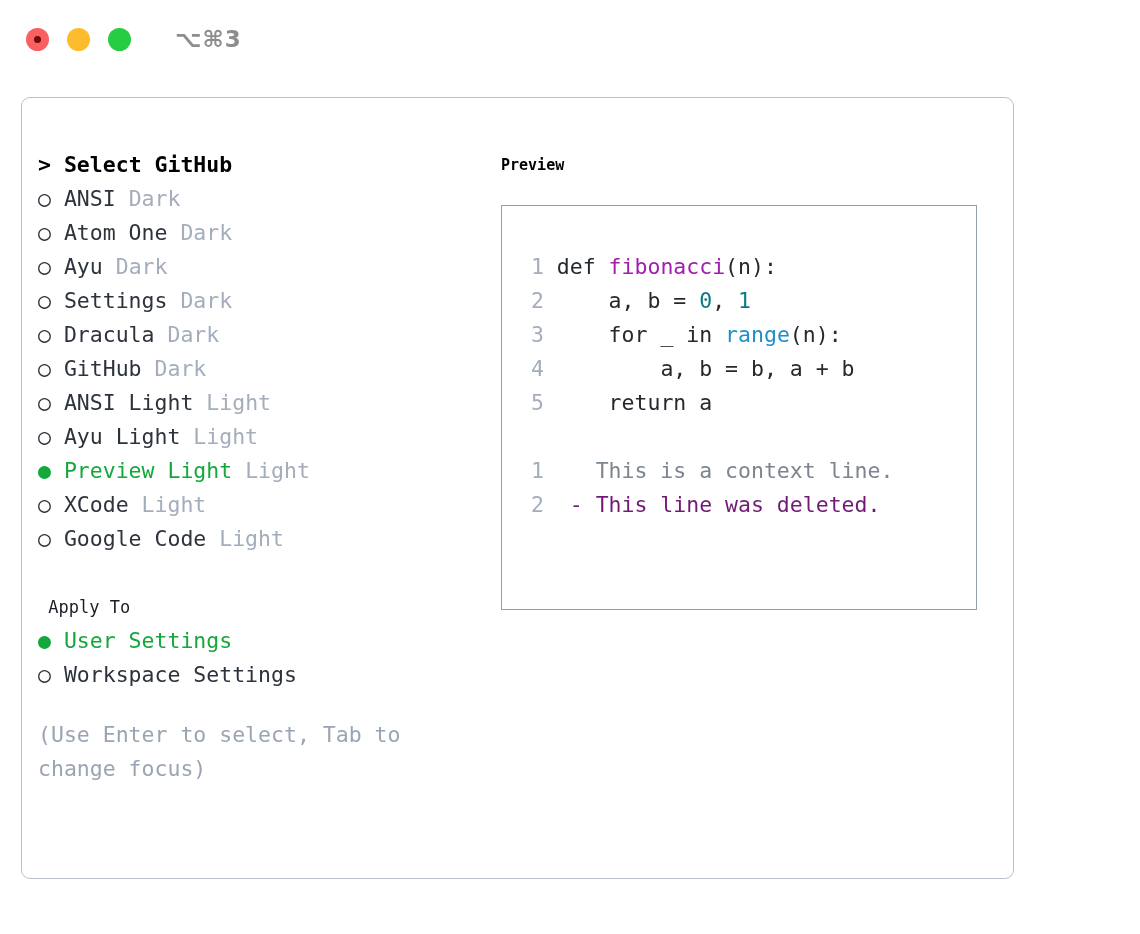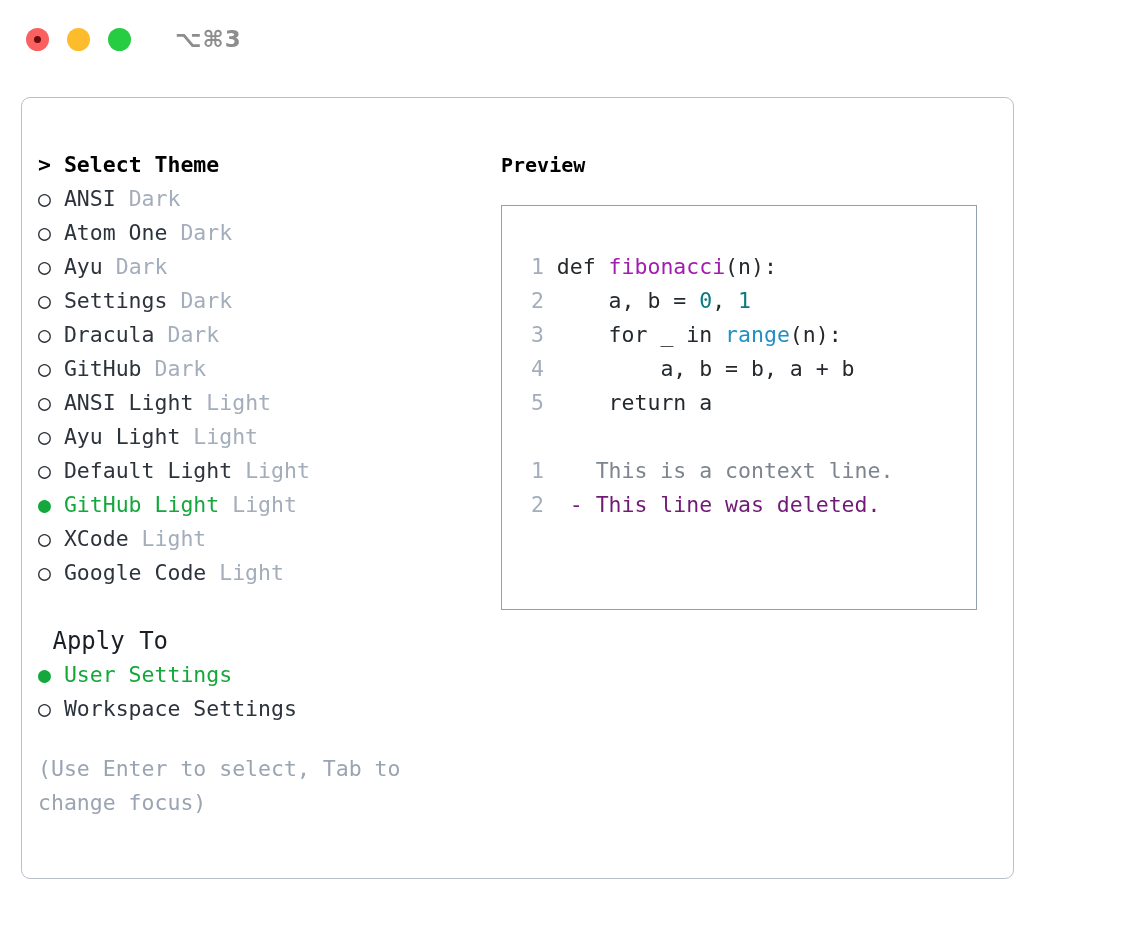--- a/index.html
+++ b/index.html
@@ -118,21 +118,21 @@
     width: 1ch;
     color: #2d333c;
   }
   .marker.sel { color: #14a83c; }
 
   .theme-name { color: #2d333c; }
   .theme-name.sel { color: #14a83c; }
   .theme-kind { color: #a3adbb; }
 
   .apply-head {
-    font-size: 24px;
+    font-size: 17px;
     line-height: 34px;
     white-space: pre;
     color: #1a1f26;
   }
 
   .spacer-line { height: 34px; }
 
   .hint {
     margin-top: 26px;
     font-size: 21.5px;
@@ -142,21 +142,21 @@
   }
 
   
   .right-col {
     position: absolute;
     left: 479px;
     top: 50px;
     width: 500px;
   }
   .preview-title {
-    font-size: 20px;
+    font-size: 15px;
     line-height: 34px;
     font-weight: 700;
     color: #000000;
     white-space: pre;
   }
 
   .codebox {
     margin-top: 23px;
     width: 476px;
     height: 405px;
@@ -199,33 +199,32 @@
       <span class="dot dot-green"></span>
     </div>
     <span class="shortcut">⌥⌘3</span>
   </div>
 
   <div class="panel">
     <div class="columns">
 
       <div class="left-col">
 
-        <div class="heading-line"><span class="caret">&gt;</span><span> </span><span>Select Theme</span></div>
+        <div class="heading-line"><span class="caret">&gt;</span><span> </span><span>Select GitHub</span></div>
 
         <div id="theme-list">
             <div class="list-line"><span class="marker">○</span><span> </span><span class="theme-name">ANSI</span><span> </span><span class="theme-kind">Dark</span></div>
             <div class="list-line"><span class="marker">○</span><span> </span><span class="theme-name">Atom One</span><span> </span><span class="theme-kind">Dark</span></div>
             <div class="list-line"><span class="marker">○</span><span> </span><span class="theme-name">Ayu</span><span> </span><span class="theme-kind">Dark</span></div>
             <div class="list-line"><span class="marker">○</span><span> </span><span class="theme-name">Settings</span><span> </span><span class="theme-kind">Dark</span></div>
             <div class="list-line"><span class="marker">○</span><span> </span><span class="theme-name">Dracula</span><span> </span><span class="theme-kind">Dark</span></div>
             <div class="list-line"><span class="marker">○</span><span> </span><span class="theme-name">GitHub</span><span> </span><span class="theme-kind">Dark</span></div>
             <div class="list-line"><span class="marker">○</span><span> </span><span class="theme-name">ANSI Light</span><span> </span><span class="theme-kind">Light</span></div>
             <div class="list-line"><span class="marker">○</span><span> </span><span class="theme-name">Ayu Light</span><span> </span><span class="theme-kind">Light</span></div>
-            <div class="list-line"><span class="marker">○</span><span> </span><span class="theme-name">Default Light</span><span> </span><span class="theme-kind">Light</span></div>
-            <div class="list-line"><span class="marker sel">●</span><span> </span><span class="theme-name sel">GitHub Light</span><span> </span><span class="theme-kind">Light</span></div>
+            <div class="list-line"><span class="marker sel">●</span><span> </span><span class="theme-name sel">Preview Light</span><span> </span><span class="theme-kind">Light</span></div>
             <div class="list-line"><span class="marker">○</span><span> </span><span class="theme-name">XCode</span><span> </span><span class="theme-kind">Light</span></div>
             <div class="list-line"><span class="marker">○</span><span> </span><span class="theme-name">Google Code</span><span> </span><span class="theme-kind">Light</span></div>
           </div>
 
         <div class="spacer-line"></div>
 
         <div class="apply-head"><span> </span><span>Apply To</span></div>
 
         <div id="apply-list">
             <div class="list-line"><span class="marker sel">●</span><span> </span><span class="theme-name sel">User Settings</span></div>

